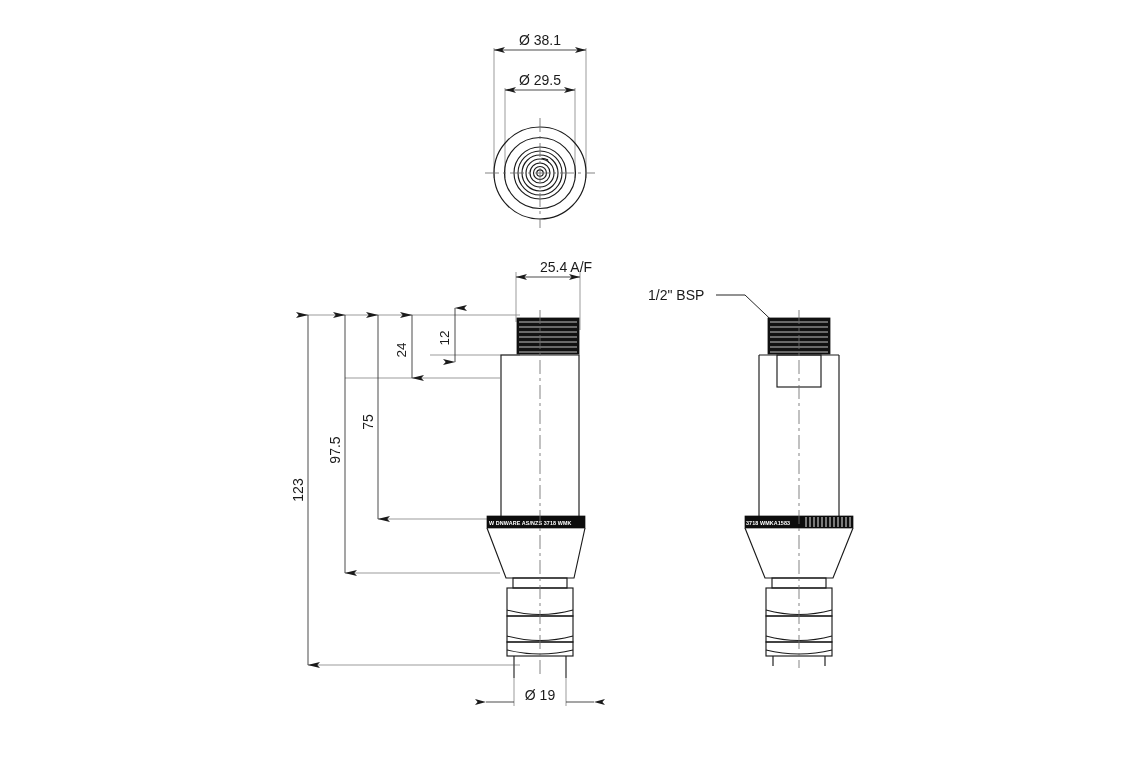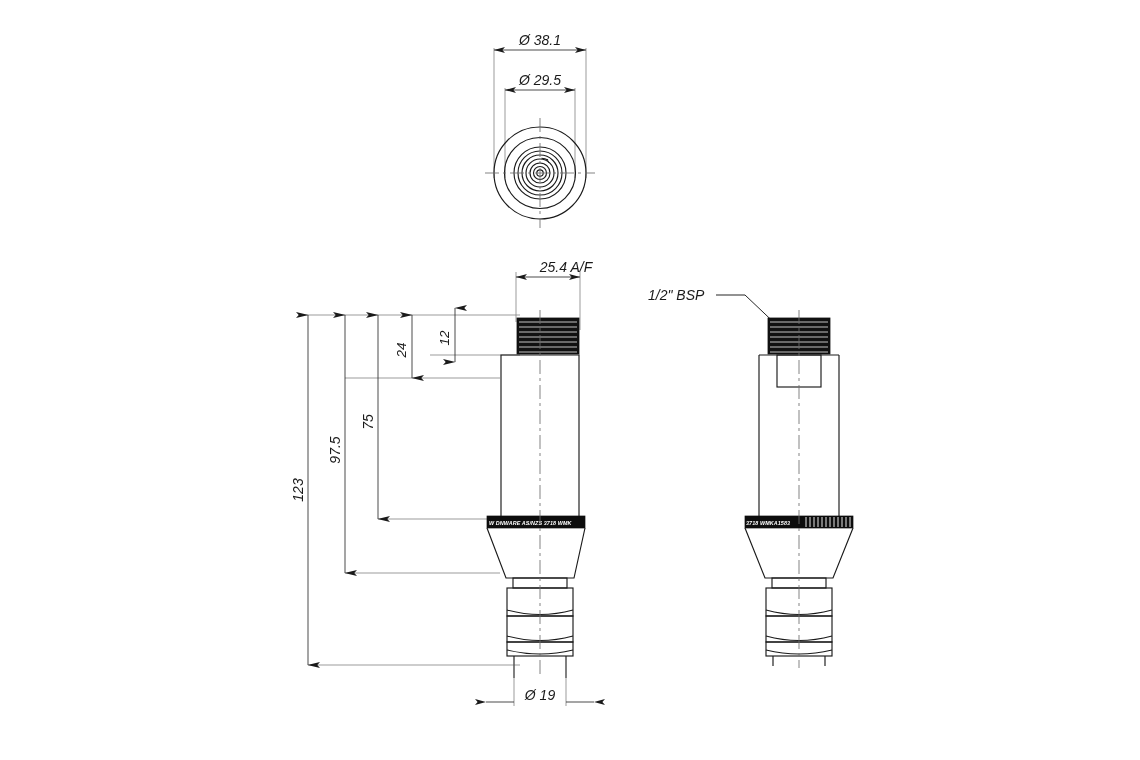--- a/index.html
+++ b/index.html
@@ -12,21 +12,20 @@
     height: 760px;
     position: relative;
     overflow: hidden;
     font-family: "Liberation Sans", sans-serif;
   }
   #drawing-root {
     position: absolute;
     left: 0; top: 0;
     width: 1140px;
     height: 760px;
-    font-style: italic;
   }
   svg.cad {
     display: block;
     width: 1140px;
     height: 760px;
     background: #ffffff;
   }
   text {
     font-family: "Liberation Sans", sans-serif;
     fill: #1a1a1a;

